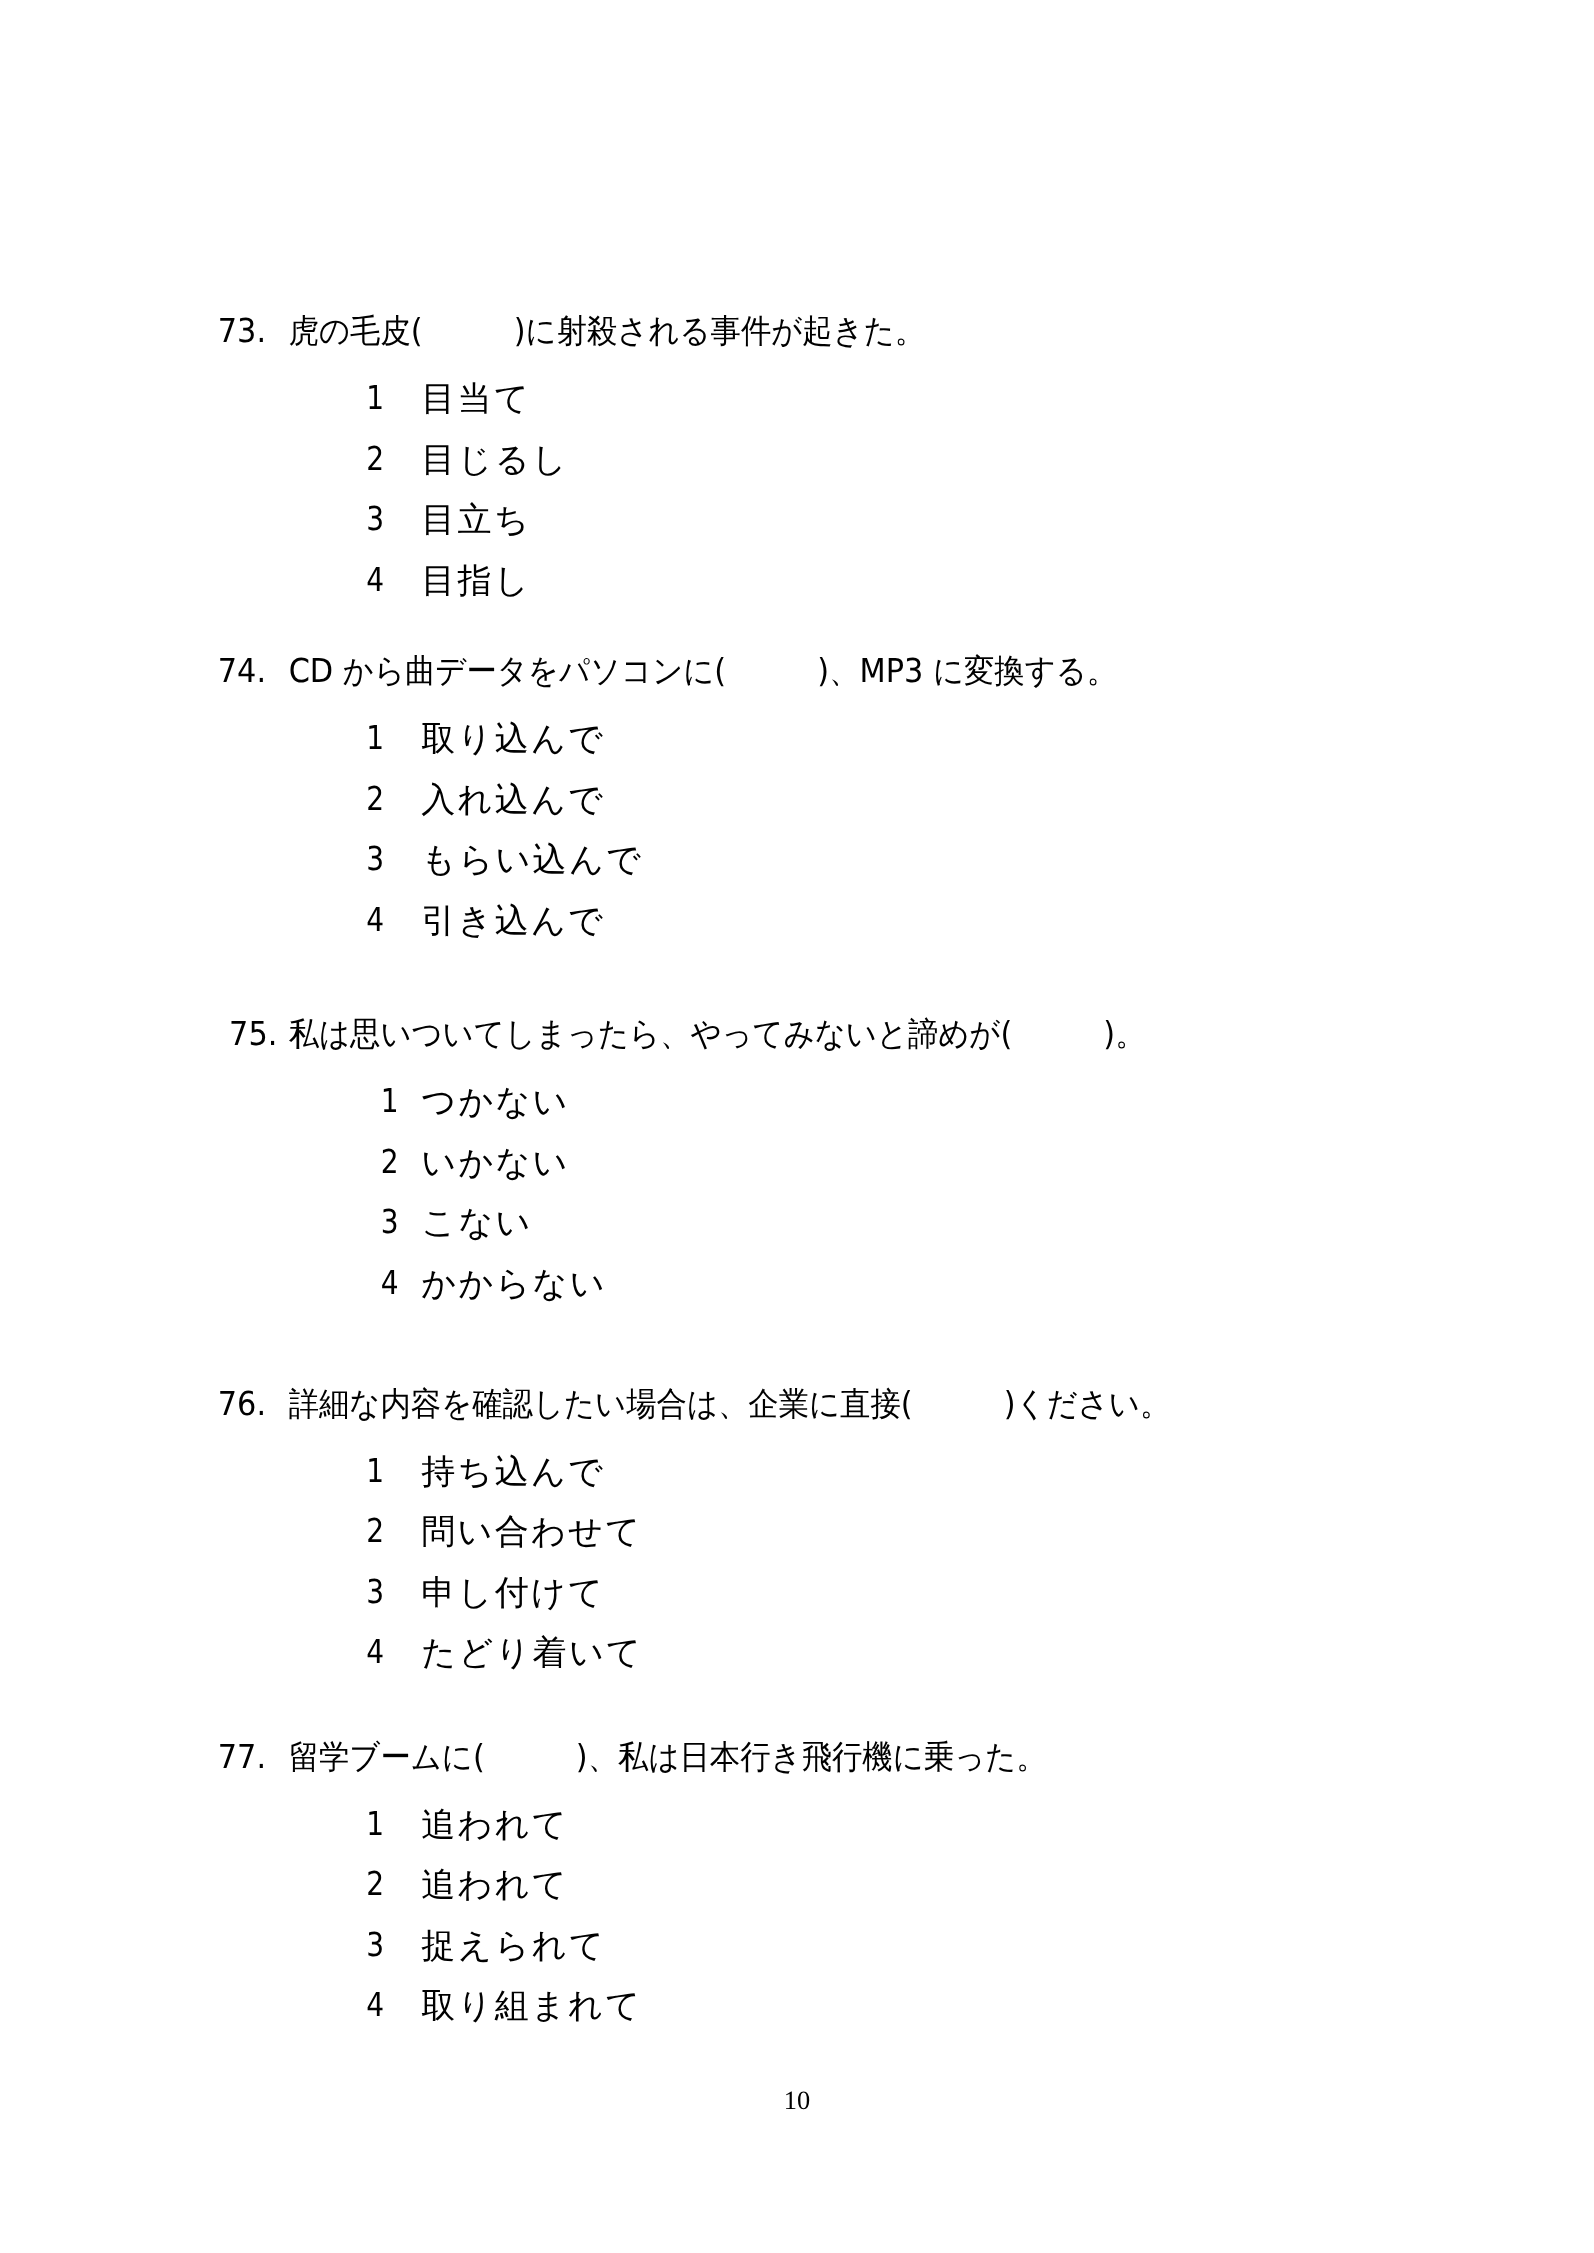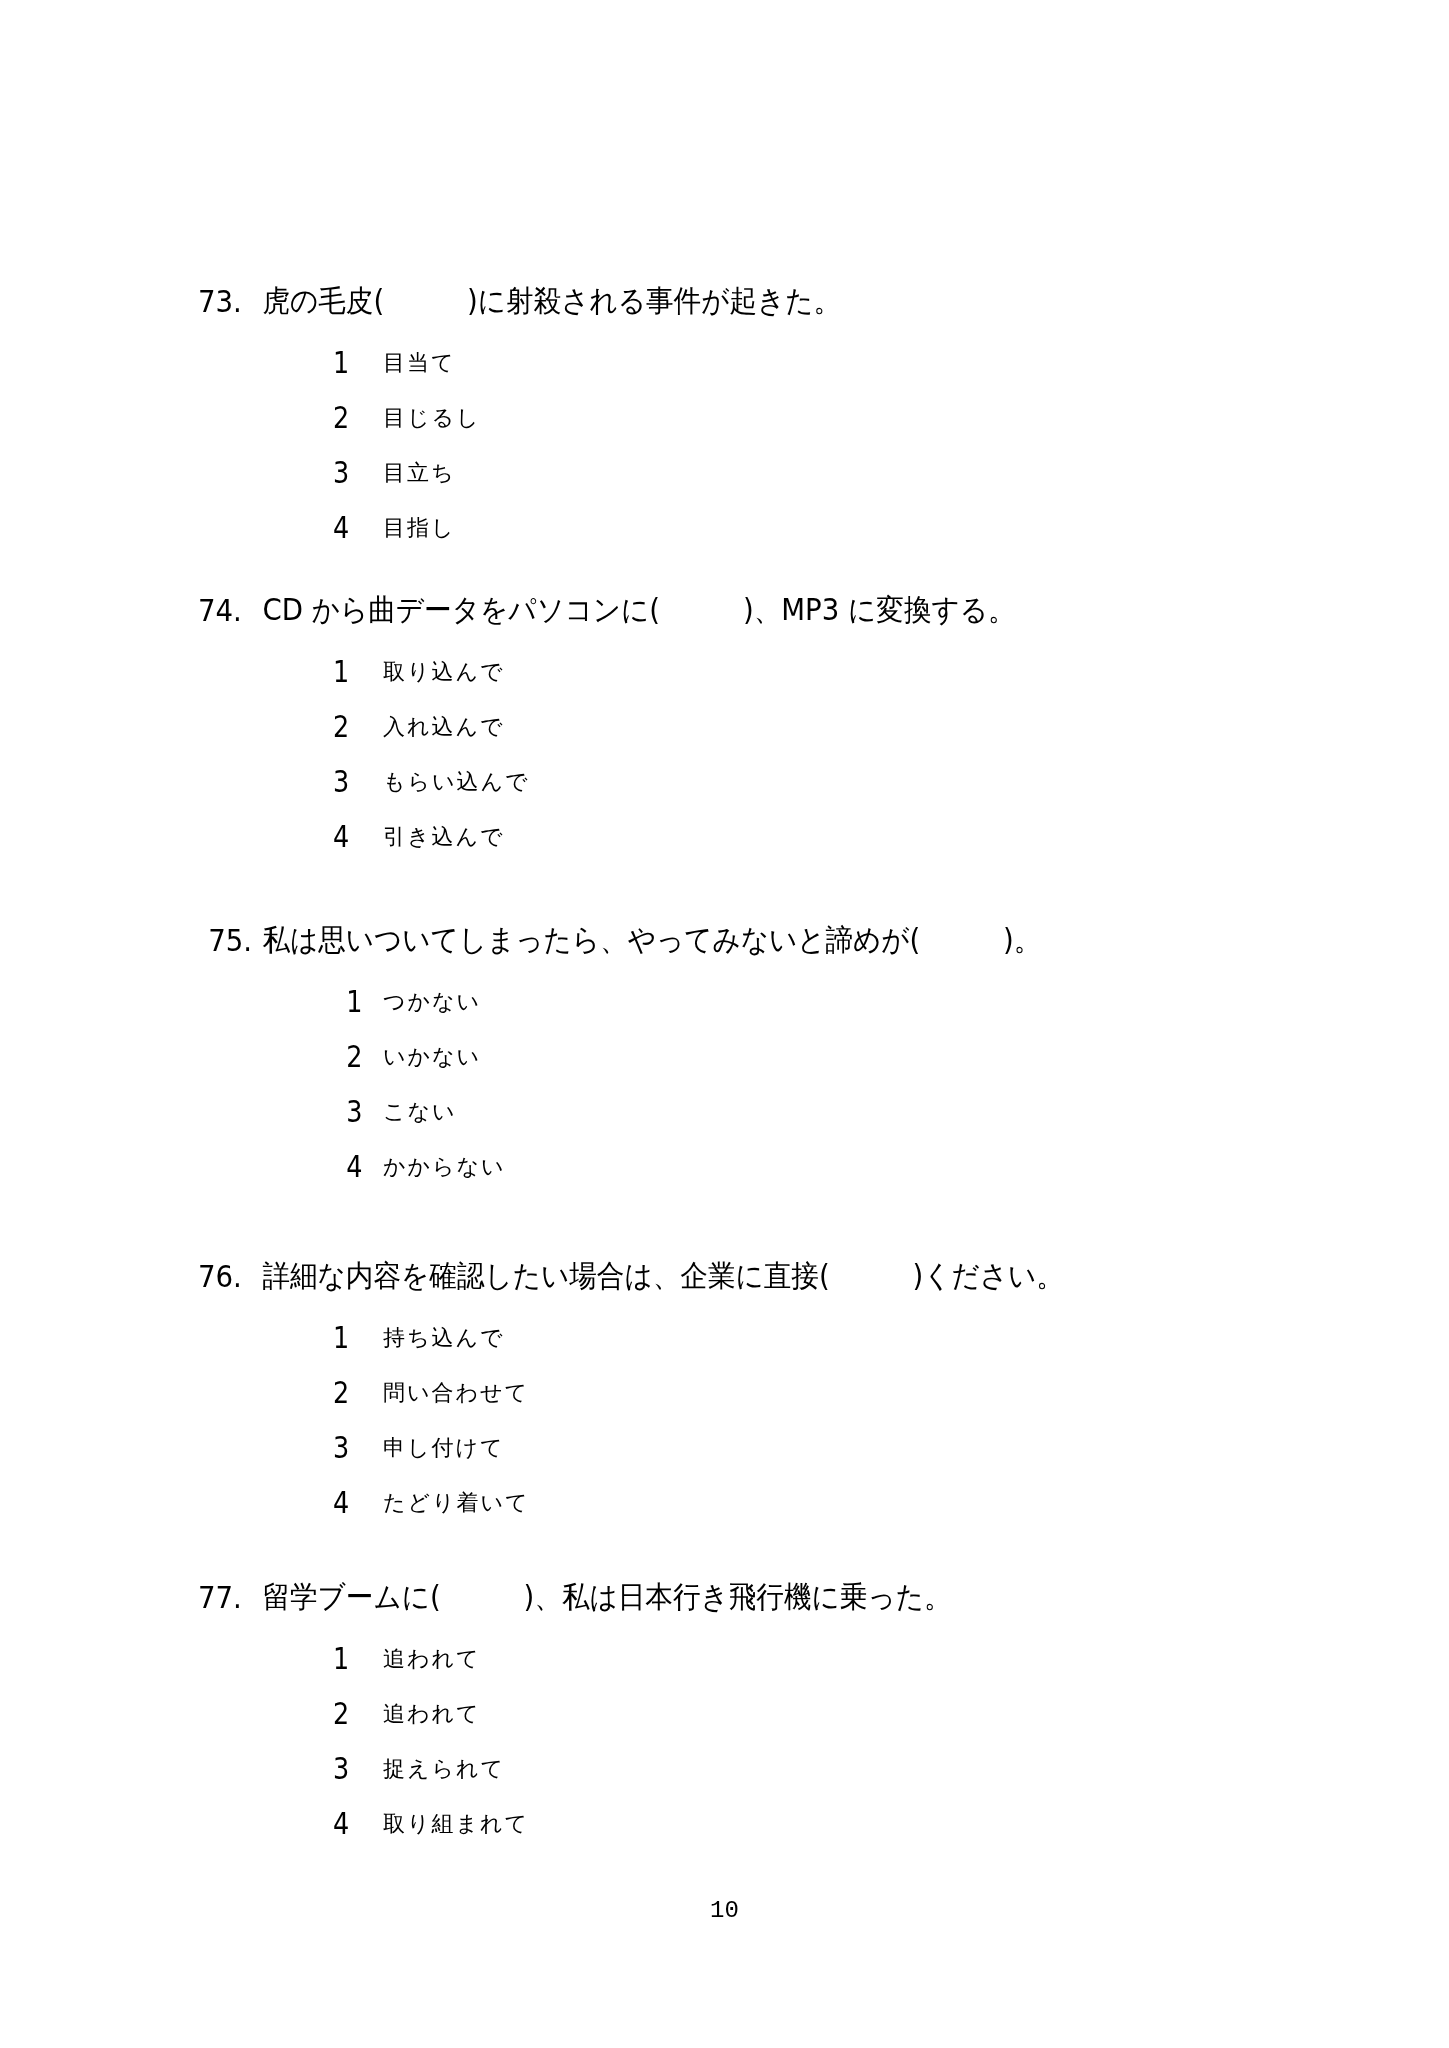--- a/index.html
+++ b/index.html
@@ -61,30 +61,30 @@
     }
     .opt-num {
       display: inline-block;
       width: 50px;
       font-size: 30px;
       transform: scaleX(0.85);
       transform-origin: left center;
     }
     .opt-text {
       display: inline-block;
-      font-size: 22px;
+      font-size: 31px;
       letter-spacing: 2px;
     }
     .page-number {
       position: absolute;
       left: 0;
       width: 1449px;
       top: 1897px;
       text-align: center;
-      font-family: Liberation Mono, monospace;
+      font-family: Liberation Serif, serif;
       font-size: 24px;
     }
   </style>
 </head>
 <body>
 
 <div class="page">
 
   <div class="question" style="top:262px;margin-top:19px;">
     <div class="q-line">

